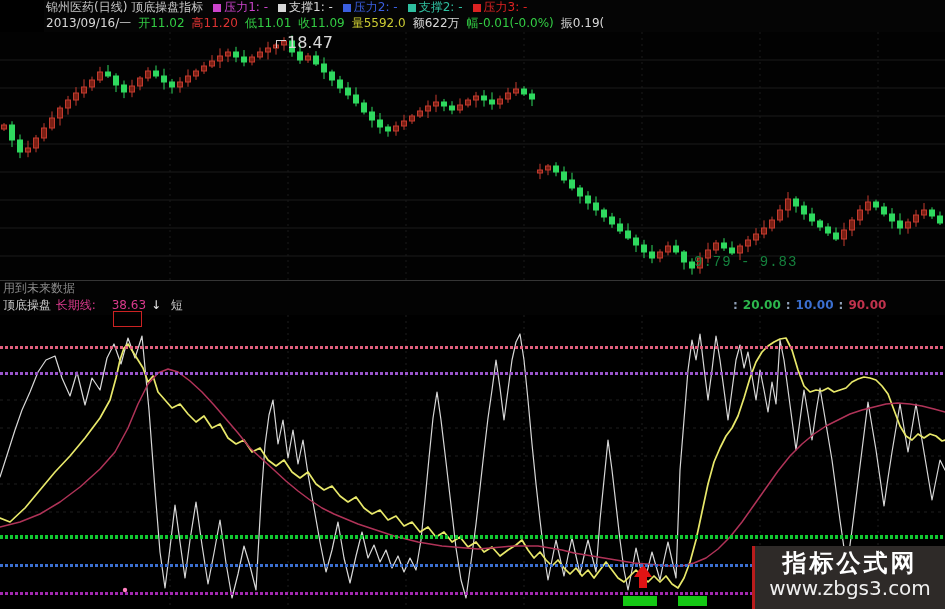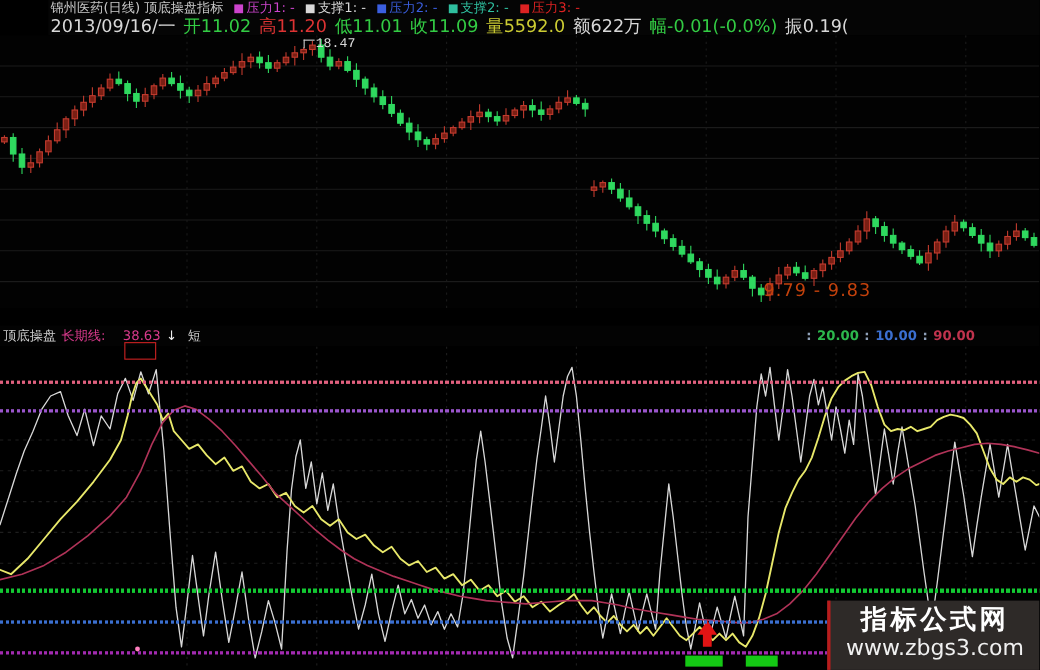--- a/index.html
+++ b/index.html
@@ -2,30 +2,30 @@
 <html><head>
 <meta charset="utf-8">
 <style>
   html,body{margin:0;padding:0;background:#000;}
   body{width:945px;height:609px;overflow:hidden;position:relative;
        font-family:"DejaVu Sans","Liberation Sans",sans-serif;}
   #app{position:absolute;inset:0;background:#000;}
   
   #info-bar{position:absolute;left:0;top:0;width:945px;height:32px;background:#050505;margin-left:44px;}
   .row1{position:absolute;left:2px;top:0;height:15px;line-height:14px;font-size:12px;white-space:nowrap;color:#c8c8c8;}
-  .row2{position:absolute;left:2px;top:16px;height:15px;line-height:15px;font-size:16px;white-space:nowrap;}
+  .row2{position:absolute;left:2px;top:16px;height:15px;line-height:15px;font-size:12px;white-space:nowrap;}
   .leg-item{margin-left:10px;}
   .leg-sq{display:inline-block;width:8px;height:8px;margin-right:3px;vertical-align:middle;}
   .q-item{margin-right:7px;}
   
   #candle-panel{position:absolute;left:0;top:32px;width:945px;height:248px;background:#020202;}
   #candle-svg{position:absolute;left:0;top:0;}
-  #peak-label{position:absolute;left:276px;top:1px;color:#d8d8d8;font-size:12px;z-index:3;font-family:Liberation Mono, monospace;}
+  #peak-label{position:absolute;left:276px;top:1px;color:#d8d8d8;font-size:16px;z-index:3;}
   #peak-label .bracket{display:inline-block;width:9px;height:7px;border-top:1px solid #cfcfcf;border-left:1px solid #cfcfcf;margin-right:1px;vertical-align:middle;}
-  #range-label{position:absolute;left:694px;top:222px;color:#c2410c;font-size:16px;z-index:3;letter-spacing:1px;}
+  #range-label{position:absolute;left:694px;top:222px;color:#15803d;font-size:14px;z-index:3;letter-spacing:1px;font-family:Liberation Mono, monospace;}
   
   #notice-row{position:absolute;left:0;top:280px;width:945px;height:16px;border-top:1px solid #353535;
               color:#8a8a8a;font-size:12px;line-height:15px;padding-left:3px;box-sizing:border-box;background:#030303;}
   #indicator-header{position:absolute;left:0;top:296px;width:945px;height:19px;font-size:12px;line-height:18px;background:#030303;}
   .ind-name{color:#cccccc;margin-left:3px;}
   .param-label{color:#d93a8c;margin-left:1px;}
   .param-value{color:#d93a8c;margin-left:12px;}
   .param-arrow{color:#eeeeee;margin-left:1px;}
   .param-suffix{color:#cccccc;margin-left:6px;}
   #levels{position:absolute;left:728px;top:0;font-weight:bold;}
@@ -304,20 +304,21 @@
         <rect x="921.5" y="210" width="5" height="5" fill="#7a1f14" stroke="#c23b2e" stroke-width="1"></rect>
         <line x1="932" y1="207.2941176470588" x2="932" y2="218.92307692307693" stroke="#2fd95f" stroke-width="1"></line>
         <rect x="929.5" y="210" width="5" height="6" fill="#2fd95f" stroke="#2fd95f" stroke-width="1"></rect>
         <line x1="940" y1="211.52941176470588" x2="940" y2="225" stroke="#2fd95f" stroke-width="1"></line>
         <rect x="937.5" y="216" width="5" height="7" fill="#2fd95f" stroke="#2fd95f" stroke-width="1"></rect>
       </svg>
     <div id="peak-label"><span class="bracket"></span><span>18.47</span></div>
     <div id="range-label">9.79 - 9.83</div>
   </div>
 
+  <div id="notice-row">用到未来数据</div>
 
   <div id="indicator-header">
     <span class="ind-name">顶底操盘</span>
     <span class="param-label">长期线:</span>
     <span class="param-value">38.63</span>
     <span class="param-arrow">↓</span>
     <span class="param-suffix">短</span>
     <span id="levels"><span class="sep">:</span><span style="color: rgb(45, 184, 77);">20.00</span><span class="sep">:</span><span style="color: rgb(59, 111, 208);">10.00</span><span class="sep">:</span><span style="color: rgb(192, 51, 77);">90.00</span></span>
   </div>
 

